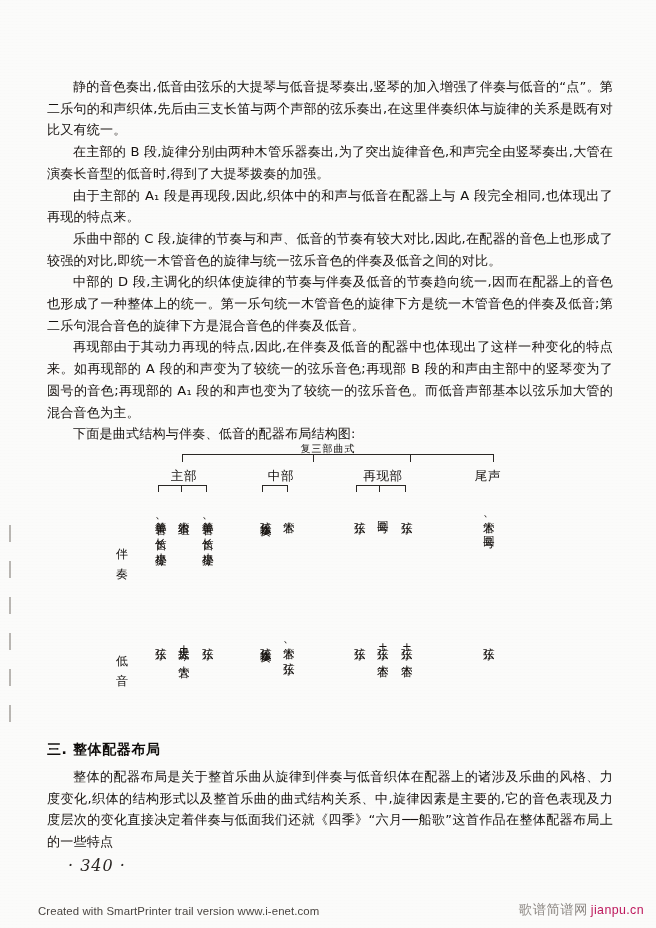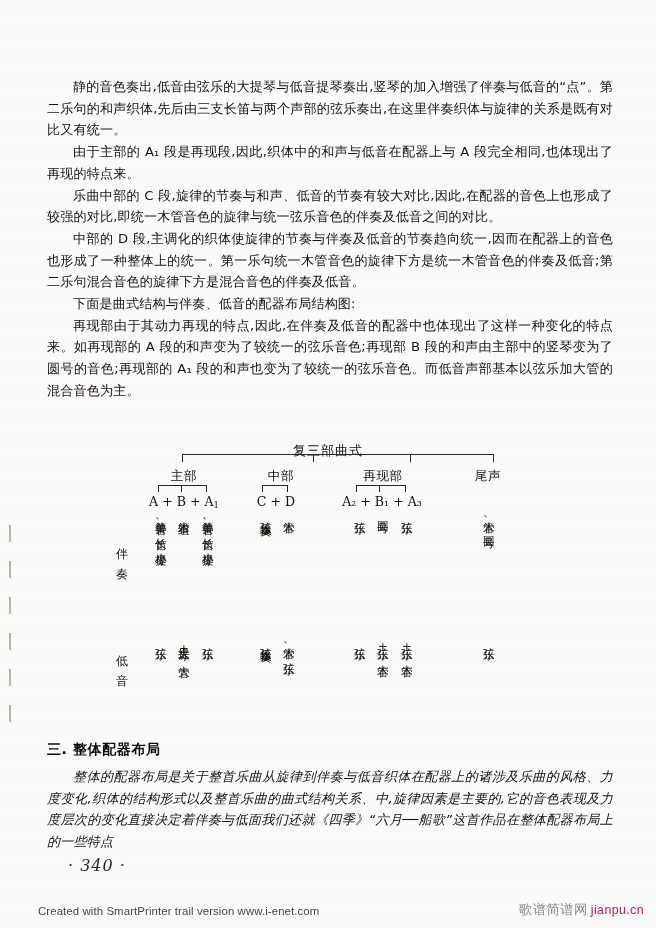--- a/index.html
+++ b/index.html
@@ -77,21 +77,21 @@
     font-size: 12px;
     color: #14110f;
   }
 
   .dg-title {
     position: absolute;
     top: 10px;
     left: 0;
     width: 420px;
     text-align: center;
-    font-size: 13px;
+    font-size: 10px;
     letter-spacing: 1px;
   }
 
   
   .bracket {
     position: absolute;
     border-top: 1.3px solid #2a2724;
     box-sizing: border-box;
   }
   .bracket > i {
@@ -173,21 +173,20 @@
     font-weight: bold;
     letter-spacing: 0.6px;
     color: #100d0b;
   }
 
   .tail-text {
     position: absolute;
     left: 47px;
     top: 766px;
     width: 566px;
-    font-style: italic;
   }
 
   
   .fade-right {
     position: absolute;
     right: 0px;
     top: 760px;
     width: 26px;
     height: 100px;
     background: linear-gradient(to right, rgba(251,251,250,0) 0%, rgba(251,251,250,0.92) 70%, rgba(251,251,250,1) 100%);
@@ -230,25 +229,26 @@
     margin-left: 3px;
   }
 </style>
 </head>
 <body>
 
 <div class="page">
 
   <div class="body-text">
     <p class="para">静的音色奏出,低音由弦乐的大提琴与低音提琴奏出,竖琴的加入增强了伴奏与低音的“点”。第二乐句的和声织体,先后由三支长笛与两个声部的弦乐奏出,在这里伴奏织体与旋律的关系是既有对比又有统一。</p>
+    <p class="para">在主部的 B 段,旋律分别由两种木管乐器奏出,为了突出旋律音色,和声完全由竖琴奏出,大管在演奏长音型的低音时,得到了大提琴拨奏的加强。</p>
     <p class="para">由于主部的 A₁ 段是再现段,因此,织体中的和声与低音在配器上与 A 段完全相同,也体现出了再现的特点来。</p>
     <p class="para">乐曲中部的 C 段,旋律的节奏与和声、低音的节奏有较大对比,因此,在配器的音色上也形成了较强的对比,即统一木管音色的旋律与统一弦乐音色的伴奏及低音之间的对比。</p>
     <p class="para">中部的 D 段,主调化的织体使旋律的节奏与伴奏及低音的节奏趋向统一,因而在配器上的音色也形成了一种整体上的统一。第一乐句统一木管音色的旋律下方是统一木管音色的伴奏及低音;第二乐句混合音色的旋律下方是混合音色的伴奏及低音。</p>
+    <p class="para">再现部由于其动力再现的特点,因此,在伴奏及低音的配器中也体现出了这样一种变化的特点来。如再现部的 A 段的和声变为了较统一的弦乐音色;再现部 B 段的和声由主部中的竖琴变为了圆号的音色;再现部的 A₁ 段的和声也变为了较统一的弦乐音色。而低音声部基本以弦乐加大管的混合音色为主。</p>
     <p class="para">下面是曲式结构与伴奏、低音的配器布局结构图:</p>
-    <p class="para">再现部由于其动力再现的特点,因此,在伴奏及低音的配器中也体现出了这样一种变化的特点来。如再现部的 A 段的和声变为了较统一的弦乐音色;再现部 B 段的和声由主部中的竖琴变为了圆号的音色;再现部的 A₁ 段的和声也变为了较统一的弦乐音色。而低音声部基本以弦乐加大管的混合音色为主。</p>
   </div>
 
   <div class="margin-ticks">
     <i style="top:0px"></i>
     <i style="top:36px"></i>
     <i style="top:72px"></i>
     <i style="top:108px"></i>
     <i style="top:144px"></i>
     <i style="top:180px"></i>
   </div>
@@ -279,25 +279,20 @@
     <div class="bracket sub" style="left:144px; top:53px; width:26px;">
       <i style="left:0px;"></i>
       <i style="left:24.7px;"></i>
     </div>
     <div class="bracket sub" style="left:238px; top:53px; width:50px;">
       <i style="left:0px;"></i>
       <i style="left:23px;"></i>
       <i style="left:48.7px;"></i>
     </div>
 
-    <div class="dg-formula">
-      <span style="left:66px;">A + B + A<sub>1</sub></span>
-      <span style="left:158px;">C + D</span>
-      <span style="left:264px;">A₂ + B₁ + A₃</span>
-    </div>
 
     <div class="row-label" style="left:-4px; top:112px;">
       <span>伴</span>
       <span>奏</span>
     </div>
 
     <div class="row-label" style="left:-4px; top:219px;">
       <span>低</span>
       <span>音</span>
     </div>

